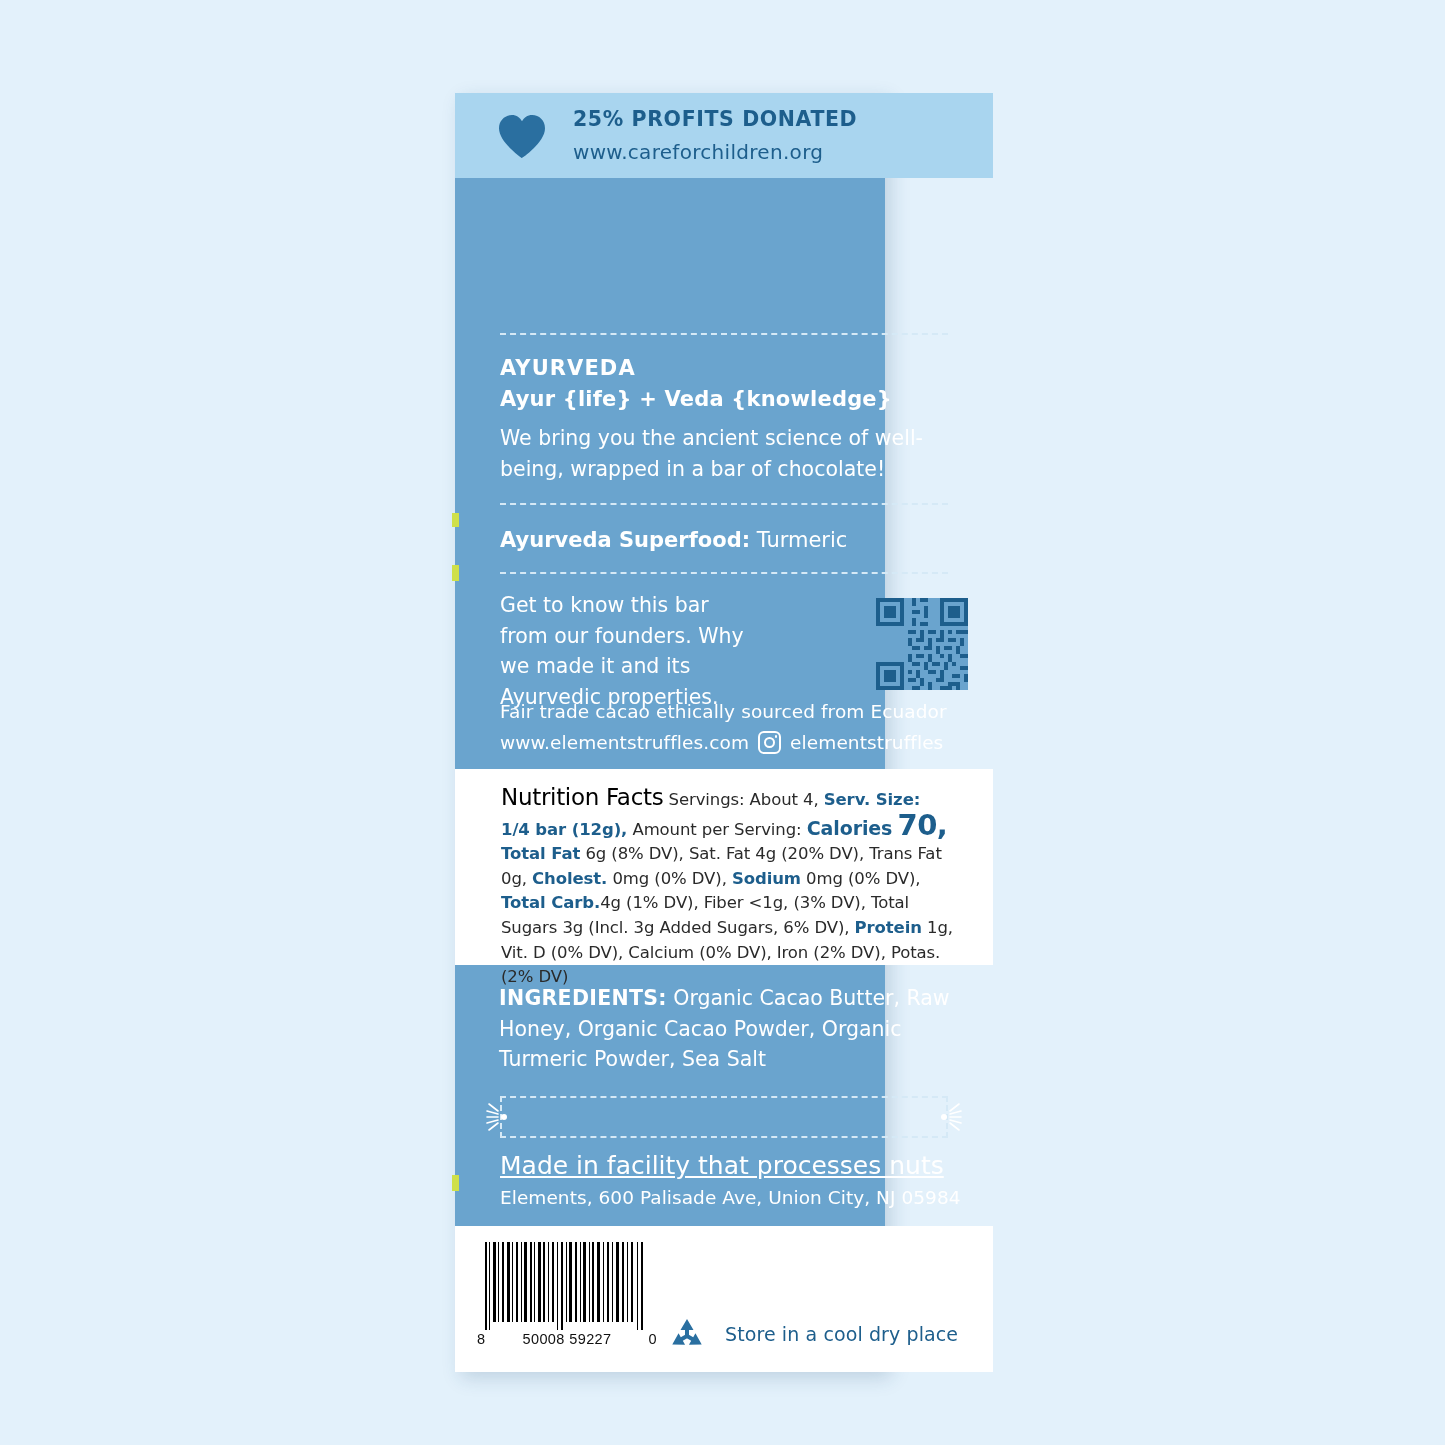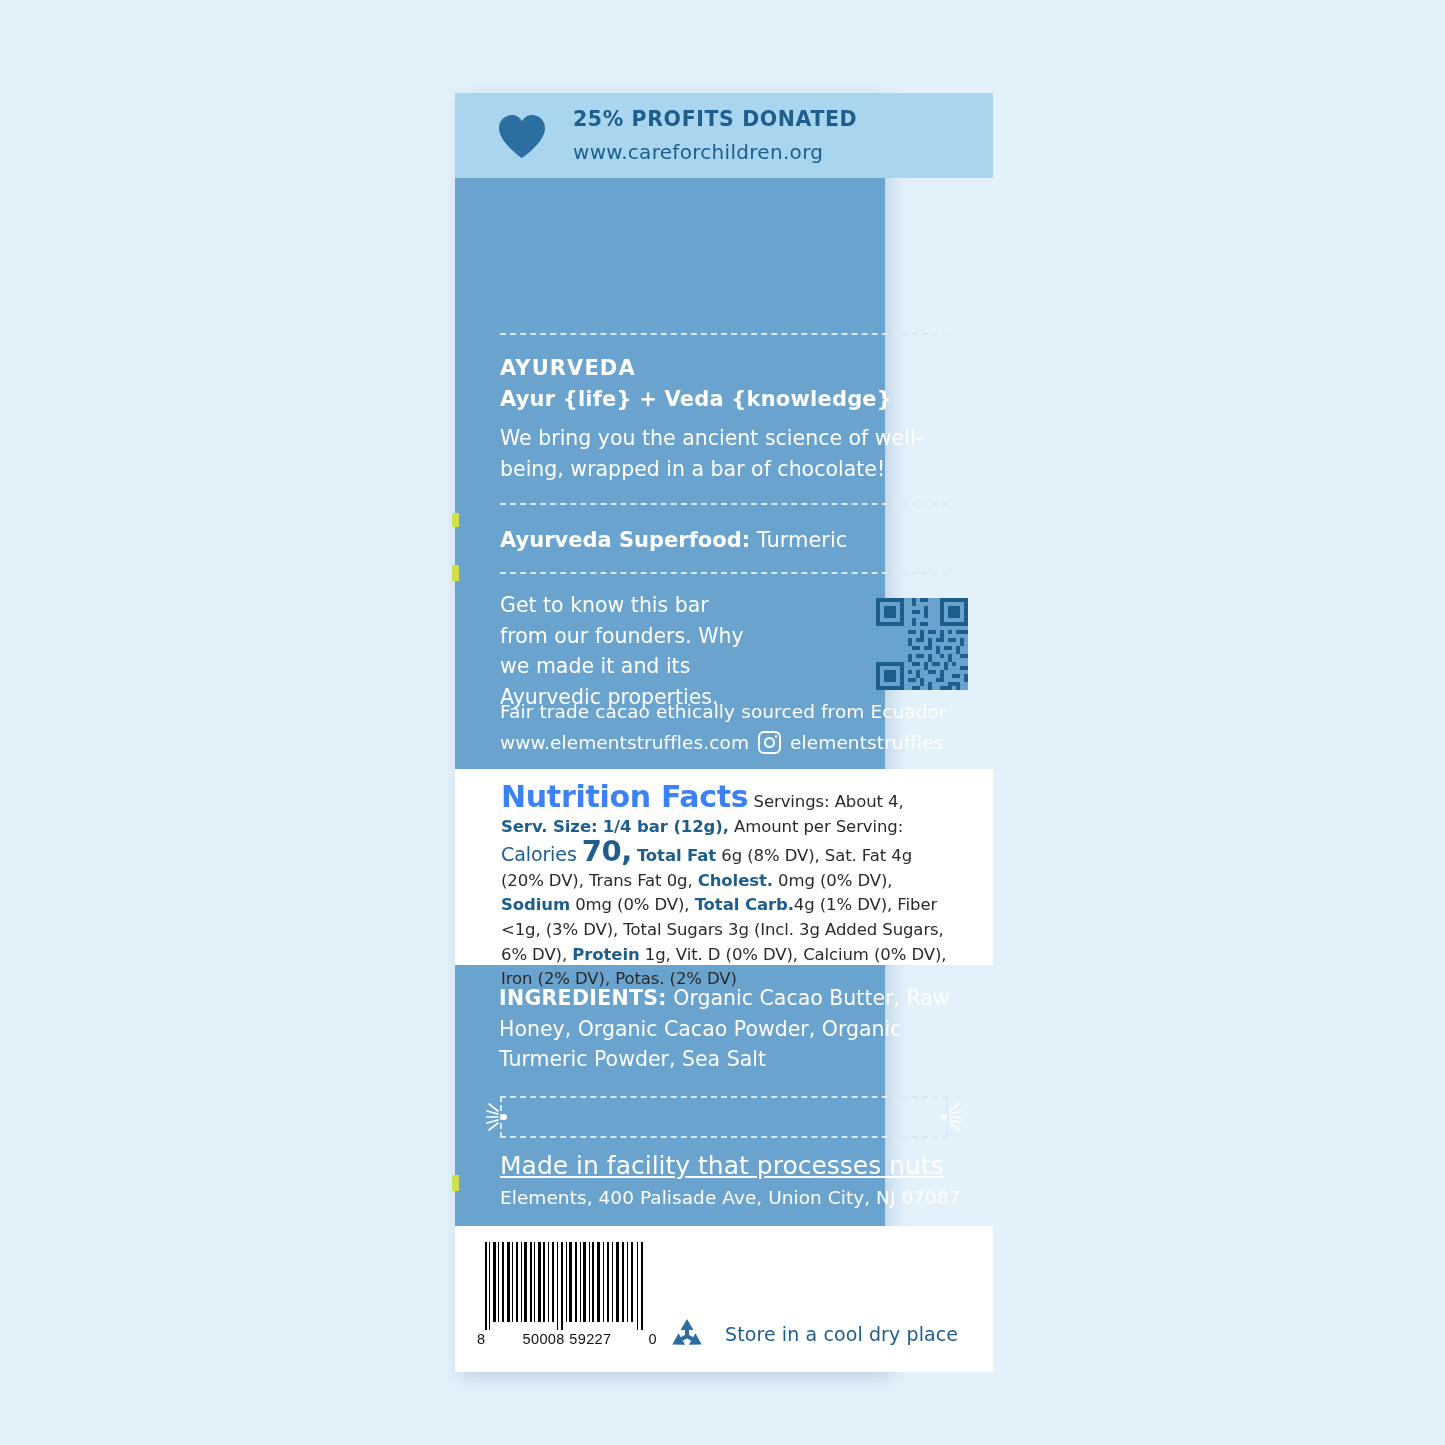--- a/index.html
+++ b/index.html
@@ -175,32 +175,32 @@
     box-sizing: border-box;
     padding: 16px 40px 0 46px;
     color: #2a2a2a;
   }
   .nf {
     font-size: 16.5px;
     line-height: 24.6px;
     letter-spacing: -0.1px;
   }
   .nf .nf-title {
-    font-size: 30px;
-    font-weight: bold;
-    color: #3b82f6;
+    font-size: 23px;
+    font-weight: normal;
+    color: #000000;
     letter-spacing: -0.3px;
   }
   .nf b {
     color: #1d5e8c;
     font-weight: bold;
   }
   .nf .cal {
     color: #1d5e8c;
-    font-weight: normal;
+    font-weight: bold;
     font-size: 19px;
   }
   .nf .calnum {
     color: #1d5e8c;
     font-weight: bold;
     font-size: 29px;
     letter-spacing: -0.5px;
   }
   
   .ingredients {
@@ -446,21 +446,21 @@
             <line x1="2" y1="11" x2="13" y2="14"></line>
           <line x1="2" y1="17" x2="13" y2="17"></line>
             <line x1="2" y1="23" x2="13" y2="20"></line>
           <line x1="4" y1="30" x2="13" y2="23"></line>
         </g>
         <circle cx="19" cy="17" r="3" fill="#ffffff"></circle>
       </svg>
     </div>
 
     <div class="blue-sect made-in" style="top:1058px;">Made in facility that processes nuts</div>
-    <div class="blue-sect address" style="top:1090px;">Elements, 400 Palisade Ave, Union City, NJ 07087</div>
+    <div class="blue-sect address" style="top:1090px;">Elements, 600 Palisade Ave, Union City, NJ 05984</div>
 
     <div id="barcode-panel">
       <svg id="barcode" viewBox="0 0 166 88" shape-rendering="crispEdges">
         <rect width="166" height="88" fill="#ffffff"></rect>
         <g fill="#000000">
           <rect x="2" y="0" width="2" height="88"></rect>
             <rect x="6" y="0" width="1" height="88"></rect>
           <rect x="10" y="0" width="3" height="80"></rect>
             <rect x="15" y="0" width="1" height="80"></rect>
           <rect x="19" y="0" width="2" height="80"></rect>

